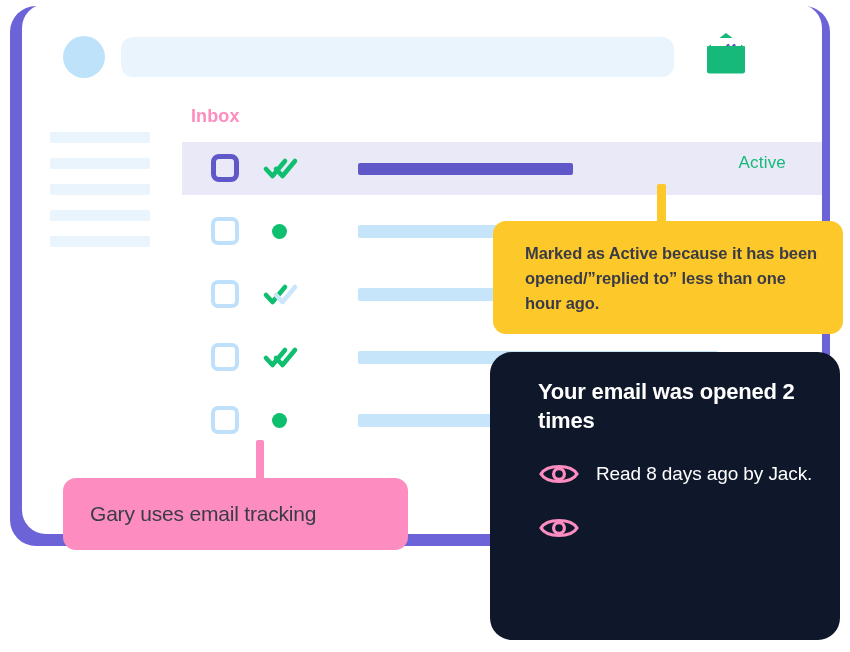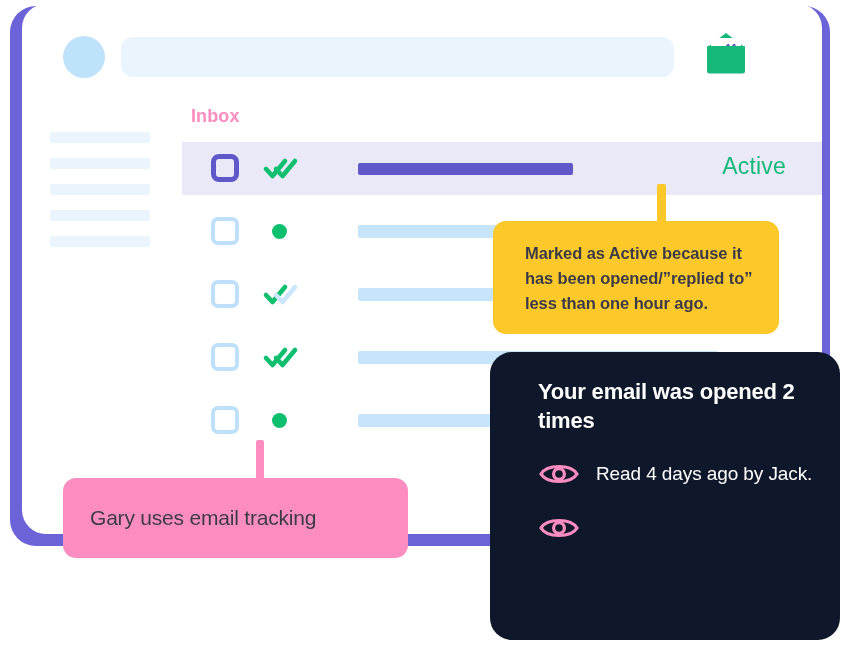--- a/index.html
+++ b/index.html
@@ -140,21 +140,21 @@
   }
   .mail-row.selected .row-bar {
     background: #6057c9;
     height: 12px;
     top: 21px;
   }
   .row-tag {
     position: absolute;
     right: 36px;
     top: 11px;
-    font-size: 23px;
+    font-size: 17px;
     color: #16b97a;
     letter-spacing: 0.2px;
   }
 
   
   .dot {
     position: absolute;
     left: 10px;
     top: 9px;
     width: 15px;
@@ -166,21 +166,21 @@
   
   .tooltip-stem {
     position: absolute;
     border-radius: 2px;
   }
 
   .tt-yellow {
     position: absolute;
     left: 493px;
     top: 221px;
-    width: 286px;
+    width: 350px;
     height: 113px;
     background: #fdc92a;
     border-radius: 13px;
     box-sizing: border-box;
     padding: 20px 26px 0 32px;
   }
   .tt-yellow .tt-text {
     font-size: 16.5px;
     line-height: 25px;
     color: #3b3b46;
@@ -193,21 +193,21 @@
     width: 9px;
     height: 42px;
     background: #fdc92a;
   }
 
   .tt-pink {
     position: absolute;
     left: 63px;
     top: 478px;
     width: 345px;
-    height: 80px;
+    height: 72px;
     background: #fd8dc0;
     border-radius: 13px;
     box-sizing: border-box;
     display: flex;
     align-items: center;
     padding-left: 27px;
   }
   .tt-pink .tt-text {
     font-size: 21px;
     color: #3b3b46;
@@ -361,21 +361,21 @@
   <div class="tt-purple">
     <div class="card-title">Your email was opened 2 times</div>
 
     <div class="read-item">
       <span class="eye">
         <svg viewBox="0 0 42 30" width="42" height="30" xmlns="http://www.w3.org/2000/svg">
           <path d="M3 15 C9 5 33 5 39 15 C33 25 9 25 3 15 Z" fill="none" stroke="#fd8dc0" stroke-width="3.2"></path>
           <circle cx="21" cy="15" r="5.4" fill="none" stroke="#fd8dc0" stroke-width="3.2"></circle>
         </svg>
       </span>
-      <span class="read-text">Read 4 days ago by Jack.</span>
+      <span class="read-text">Read 8 days ago by Jack.</span>
     </div>
 
     <div class="read-item">
       <span class="eye">
         <svg viewBox="0 0 42 30" width="42" height="30" xmlns="http://www.w3.org/2000/svg">
           <path d="M3 15 C9 5 33 5 39 15 C33 25 9 25 3 15 Z" fill="none" stroke="#fd8dc0" stroke-width="3.2"></path>
           <circle cx="21" cy="15" r="5.4" fill="none" stroke="#fd8dc0" stroke-width="3.2"></circle>
         </svg>
       </span>
     </div>

